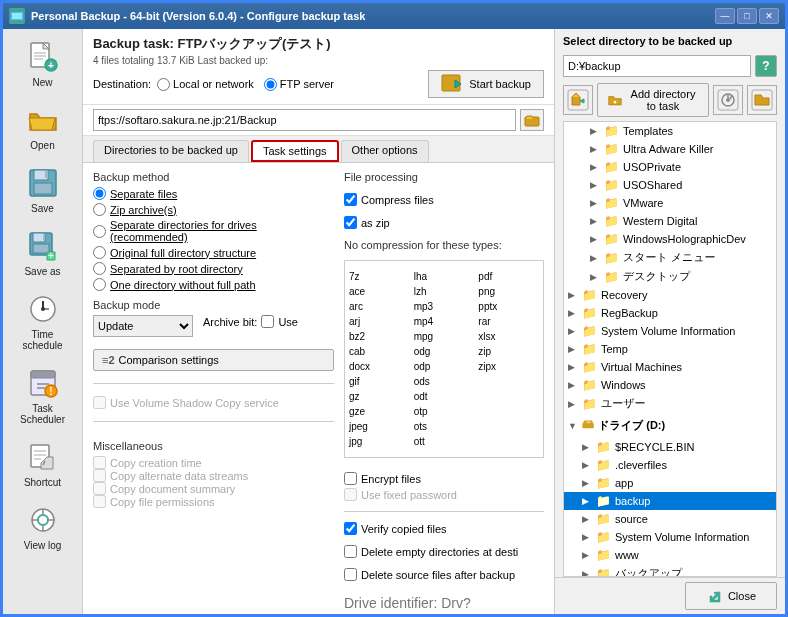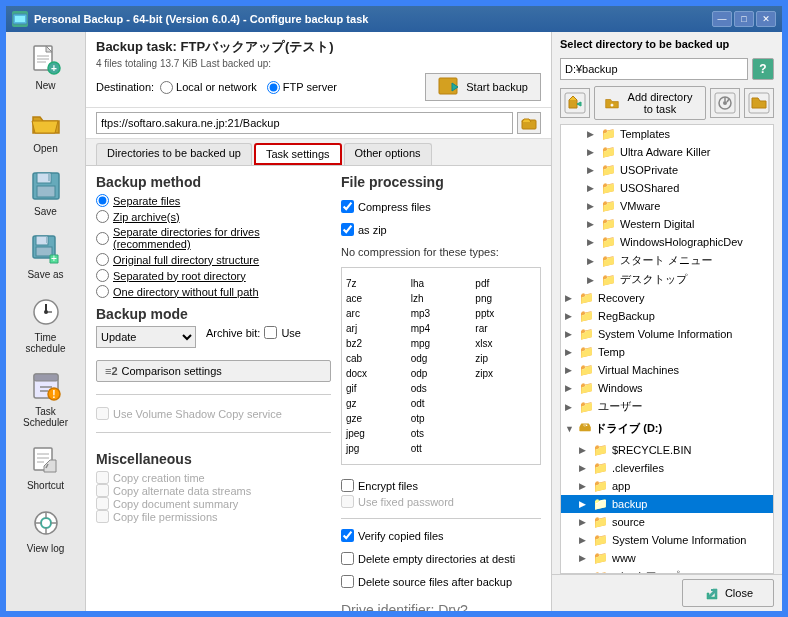--- a/index.html
+++ b/index.html
@@ -1,18 +1,18 @@
 <!DOCTYPE html>
 <html><head>
   <meta charset="utf-8">
   <style>
     * { box-sizing: border-box; margin: 0; padding: 0; }
     body { font-family: "Segoe UI", Tahoma, sans-serif; font-size: 11px; background: #f0f0f0; }
     
-    .window { width: 788px; height: 617px; background: #f0f0f0; border: 6px solid #3b82f6; display: flex; flex-direction: column; }
+    .window { width: 788px; height: 617px; background: #f0f0f0; border: 3px solid #3b82f6; display: flex; flex-direction: column; }
     
     .title-bar { background: linear-gradient(to bottom, #3a6ea5, #2a5f9e); color: white; padding: 4px 6px; display: flex; align-items: center; gap: 6px; height: 26px; }
     .title-bar-icon { width: 16px; height: 16px; background: #4a8; border-radius: 2px; flex-shrink: 0; }
     .title-bar-text { flex: 1; font-size: 11px; font-weight: bold; }
     .title-bar-buttons { display: flex; gap: 2px; }
     .title-btn { width: 20px; height: 16px; background: #5a7fbf; border: 1px solid #7a9fd0; color: white; font-size: 9px; cursor: pointer; display: flex; align-items: center; justify-content: center; border-radius: 2px; }
     
     .main-content { display: flex; flex: 1; overflow: hidden; }
     
     
@@ -38,21 +38,21 @@
     .tabs { display: flex; gap: 0; padding: 4px 10px 0; background: #f0f0f0; border-bottom: 1px solid #ccc; }
     .tab { padding: 3px 10px; font-size: 11px; cursor: pointer; border: 1px solid #ccc; background: #e8e8e8; margin-right: 2px; border-bottom: none; border-radius: 3px 3px 0 0; }
     .tab.active { background: white; border-bottom: 1px solid white; z-index: 1; font-weight: normal; }
     .tab.highlight { border: 2px solid #cc0000; background: white; }
     
     .settings-area { flex: 1; overflow-y: auto; padding: 8px 10px; background: white; display: flex; gap: 10px; }
     
     .left-settings { flex: 1; display: flex; flex-direction: column; gap: 8px; }
     .right-settings { width: 200px; display: flex; flex-direction: column; gap: 6px; }
     
-    .section-title { font-size: 14px; font-weight: bold; color: #333; margin-bottom: 4px; }
+    .section-title { font-size: 11px; font-weight: normal; color: #333; margin-bottom: 4px; }
     
     .radio-list { display: flex; flex-direction: column; gap: 3px; }
     .radio-list-item { display: flex; align-items: center; gap: 4px; font-size: 11px; text-decoration: underline; }
     
     .backup-mode-row { display: flex; align-items: flex-start; gap: 10px; margin-top: 4px; }
     .mode-select { height: 22px; width: 100px; border: 1px solid #aaa; font-size: 11px; }
     .archive-bit-group { display: flex; align-items: center; gap: 4px; font-size: 11px; }
     
     .comparison-btn { display: flex; align-items: center; gap: 4px; padding: 4px 8px; border: 1px solid #aaa; background: #f0f0f0; cursor: pointer; font-size: 11px; border-radius: 2px; margin-top: 4px; }
     

